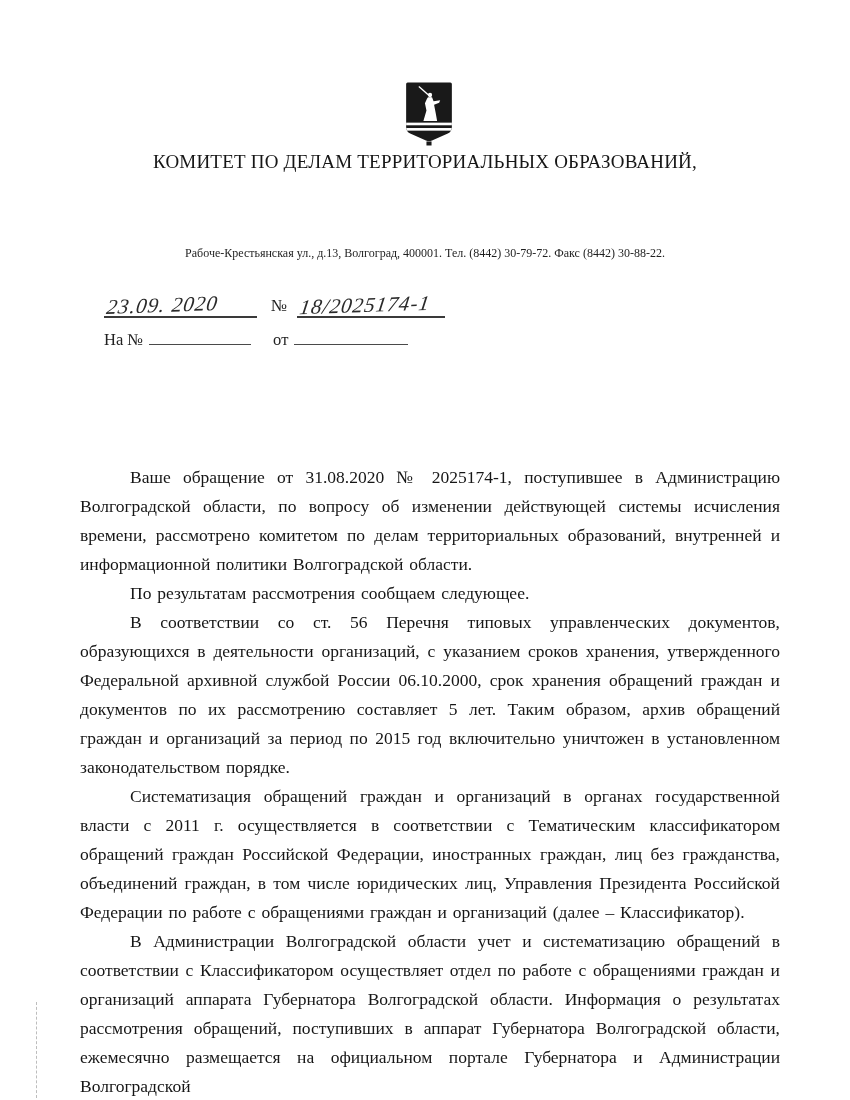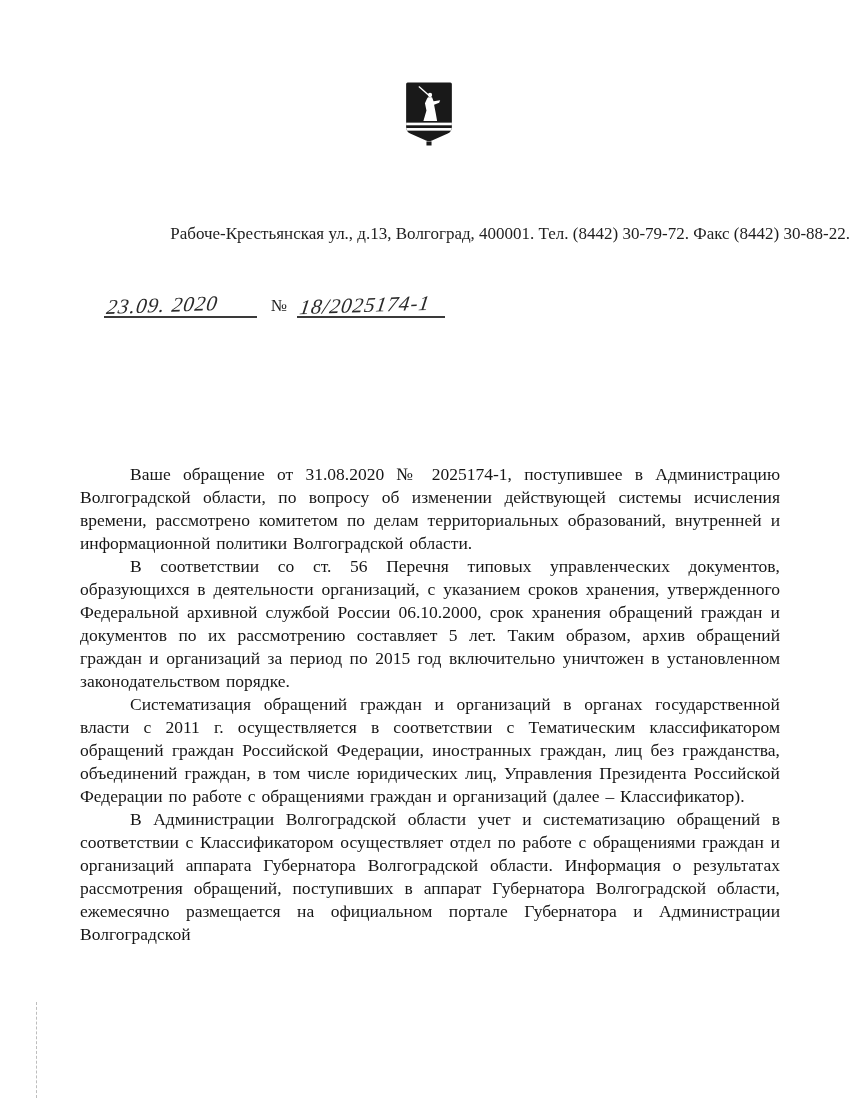--- a/index.html
+++ b/index.html
@@ -16,23 +16,23 @@
     position:absolute;left:404px;top:82px;width:50px;height:64px;
   }
   .org-header{
     position:absolute;top:151px;left:0;right:0;
     text-align:center;
     font-size:19px;line-height:22px;
     letter-spacing:0.2px;
     color:#161616;
   }
   .contact{
-    position:absolute;top:227px;left:0;right:0;
-    text-align:right;
-    font-size:17px;line-height:14.5px;
+    position:absolute;top:246px;left:0;right:0;
+    text-align:center;
+    font-size:12px;line-height:14.5px;
     color:#1e1e1e;
   }
   .ref-block{
     position:absolute;left:104px;top:292px;
     font-size:17px;
     color:#222;
   }
   .ref-row1{height:28px;white-space:nowrap;}
   .fill{
     display:inline-block;
@@ -58,21 +58,21 @@
     display:inline-block;
     border-bottom:1.5px solid #4a4a4a;
     height:16px;
     vertical-align:baseline;
   }
   .blank1{width:102px;margin-left:6px;}
   .blank2{width:114px;margin-left:6px;}
   .from-label{margin-left:22px;}
   .body-text{
     position:absolute;left:80px;top:463px;width:700px;
-    font-size:17.5px;line-height:23px;
+    font-size:17.5px;line-height:29px;
     text-align:justify;
     color:#161616;
   }
   .body-text p{margin:0;text-indent:50px;word-spacing:1.5px;}
   .scan-artifact{
     position:absolute;left:36px;top:1002px;height:96px;width:0;
     border-left:1px dashed #bdbdbd;
   }
 </style>
 </head>
@@ -94,34 +94,39 @@
       </g>
       <rect x="21.5" y="58.5" width="5" height="4" fill="#191919"></rect>
 
       <line x1="14" y1="4.5" x2="26" y2="15" stroke="#ffffff" stroke-width="1.3"></line>
       <circle cx="25" cy="12.8" r="2.1" fill="#ffffff"></circle>
       <path d="M23,15 L27,15 L28.5,19 L35,18 L34,20.5 L29,22.5 L30.5,30 L32,38.5 L18.5,38.5 L21.5,28 L20,21 L22,16.5 Z" fill="#ffffff"></path>
     </svg>
   </div>
 
   <div class="org-header">
+    <div>КОМИТЕТ ПО ДЕЛАМ ТЕРРИТОРИАЛЬНЫХ ОБРАЗОВАНИЙ,</div>
   </div>
 
   <div class="contact">
     <div>Рабоче-Крестьянская ул., д.13, Волгоград, 400001. Тел. (8442) 30-79-72. Факс (8442) 30-88-22.</div>
   </div>
 
   <div class="ref-block">
     <div class="ref-row1">
       <span class="fill date-fill"><span class="hand">23.09. 2020</span></span><span class="no-label">№</span><span class="fill num-fill"><span class="hand">18/2025174-1</span></span>
     </div>
+    <div class="ref-row2">
+      <span>На №</span><span class="blank blank1"></span><span class="from-label">от</span><span class="blank blank2"></span>
+    </div>
   </div>
 
   <div class="body-text">
     <p>Ваше обращение от 31.08.2020 № 2025174-1, поступившее в Администрацию Волгоградской области, по вопросу об изменении действующей системы исчисления времени, рассмотрено комитетом по делам территориальных образований, внутренней и информационной политики Волгоградской области.</p>
+    <p>По результатам рассмотрения сообщаем следующее.</p>
     <p>В соответствии со ст. 56 Перечня типовых управленческих документов, образующихся в деятельности организаций, с указанием сроков хранения, утвержденного Федеральной архивной службой России 06.10.2000, срок хранения обращений граждан и документов по их рассмотрению составляет 5 лет. Таким образом, архив обращений граждан и организаций за период по 2015 год включительно уничтожен в установленном законодательством порядке.</p>
     <p>Систематизация обращений граждан и организаций в органах государственной власти с 2011 г. осуществляется в соответствии с Тематическим классификатором обращений граждан Российской Федерации, иностранных граждан, лиц без гражданства, объединений граждан, в том числе юридических лиц, Управления Президента Российской Федерации по работе с обращениями граждан и организаций (далее – Классификатор).</p>
     <p>В Администрации Волгоградской области учет и систематизацию обращений в соответствии с Классификатором осуществляет отдел по работе с обращениями граждан и организаций аппарата Губернатора Волгоградской области. Информация о результатах рассмотрения обращений, поступивших в аппарат Губернатора Волгоградской области, ежемесячно размещается на официальном портале Губернатора и Администрации Волгоградской</p>
   </div>
 
   <div class="scan-artifact"></div>
 
 </div>
 
 </body></html>

